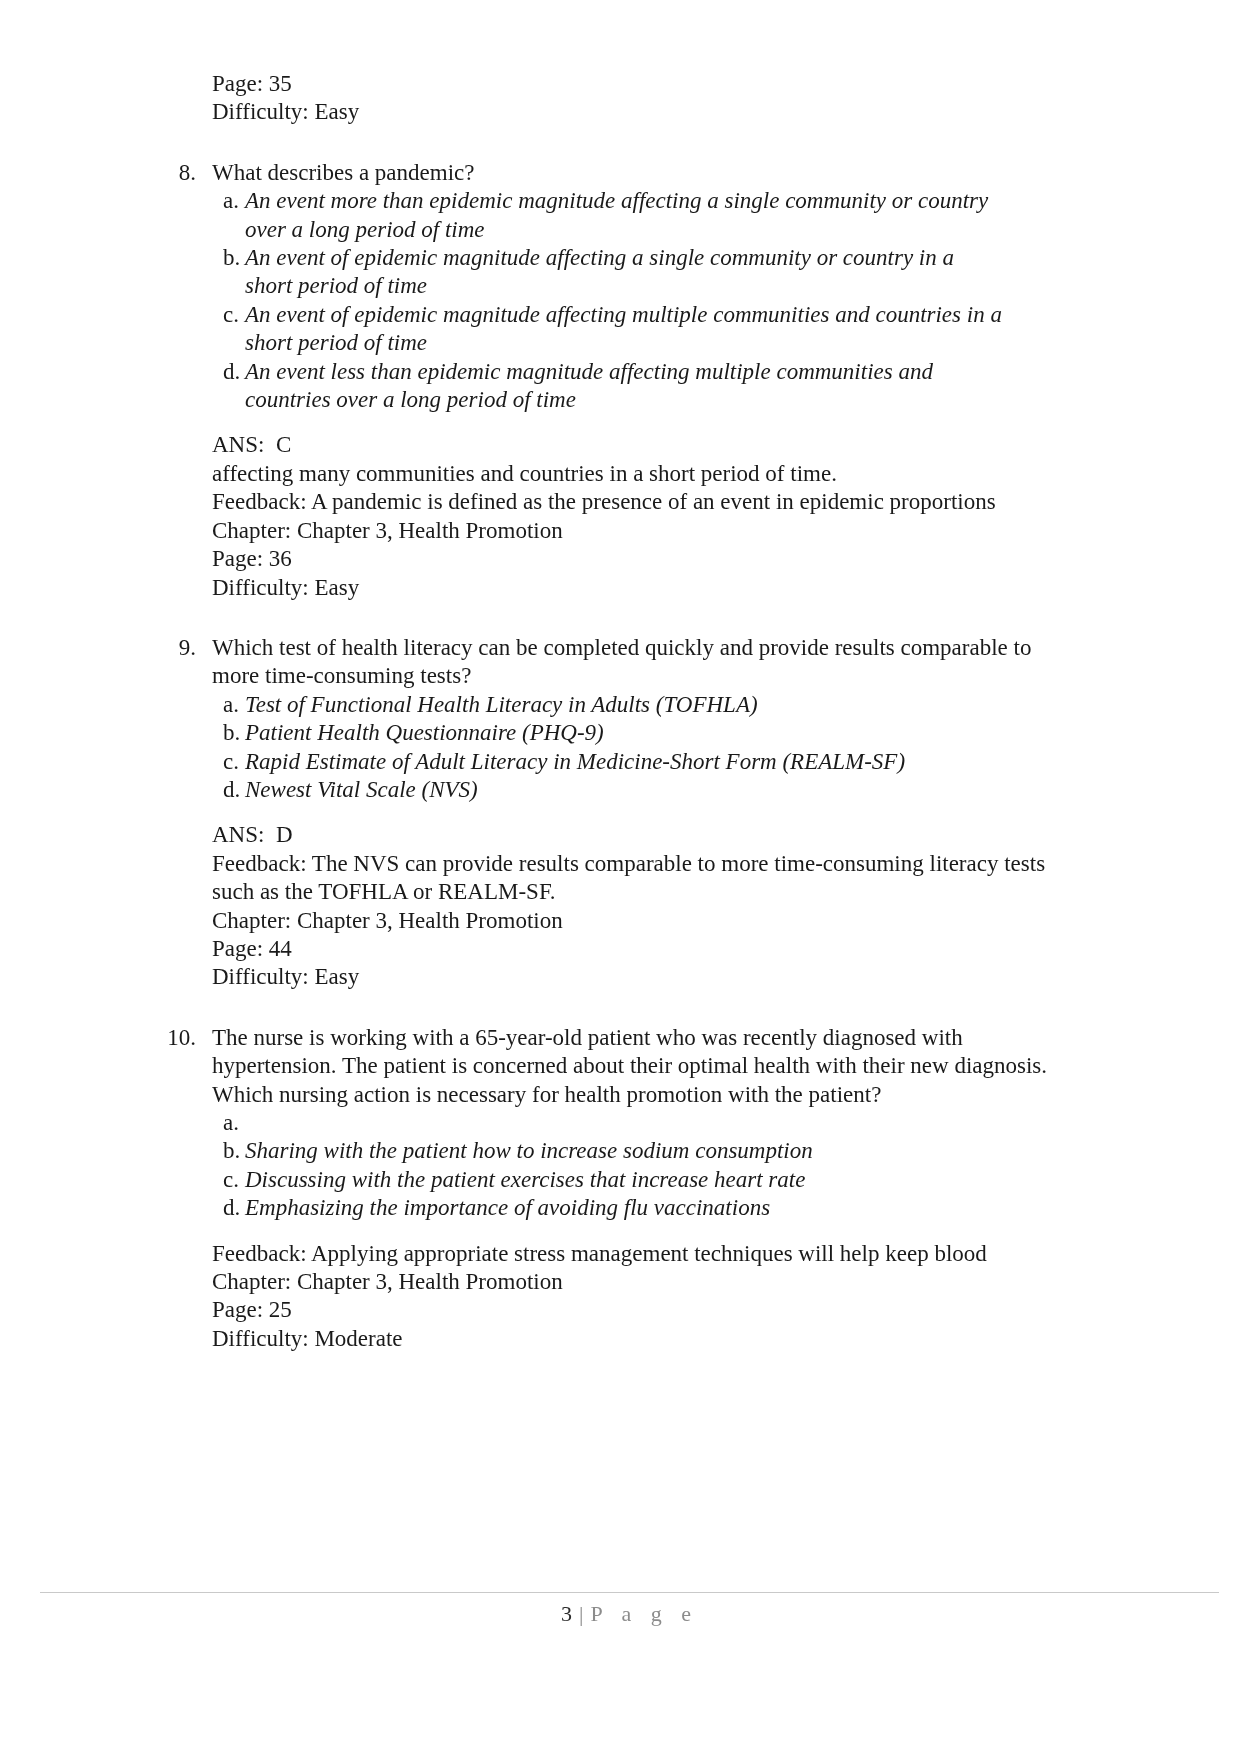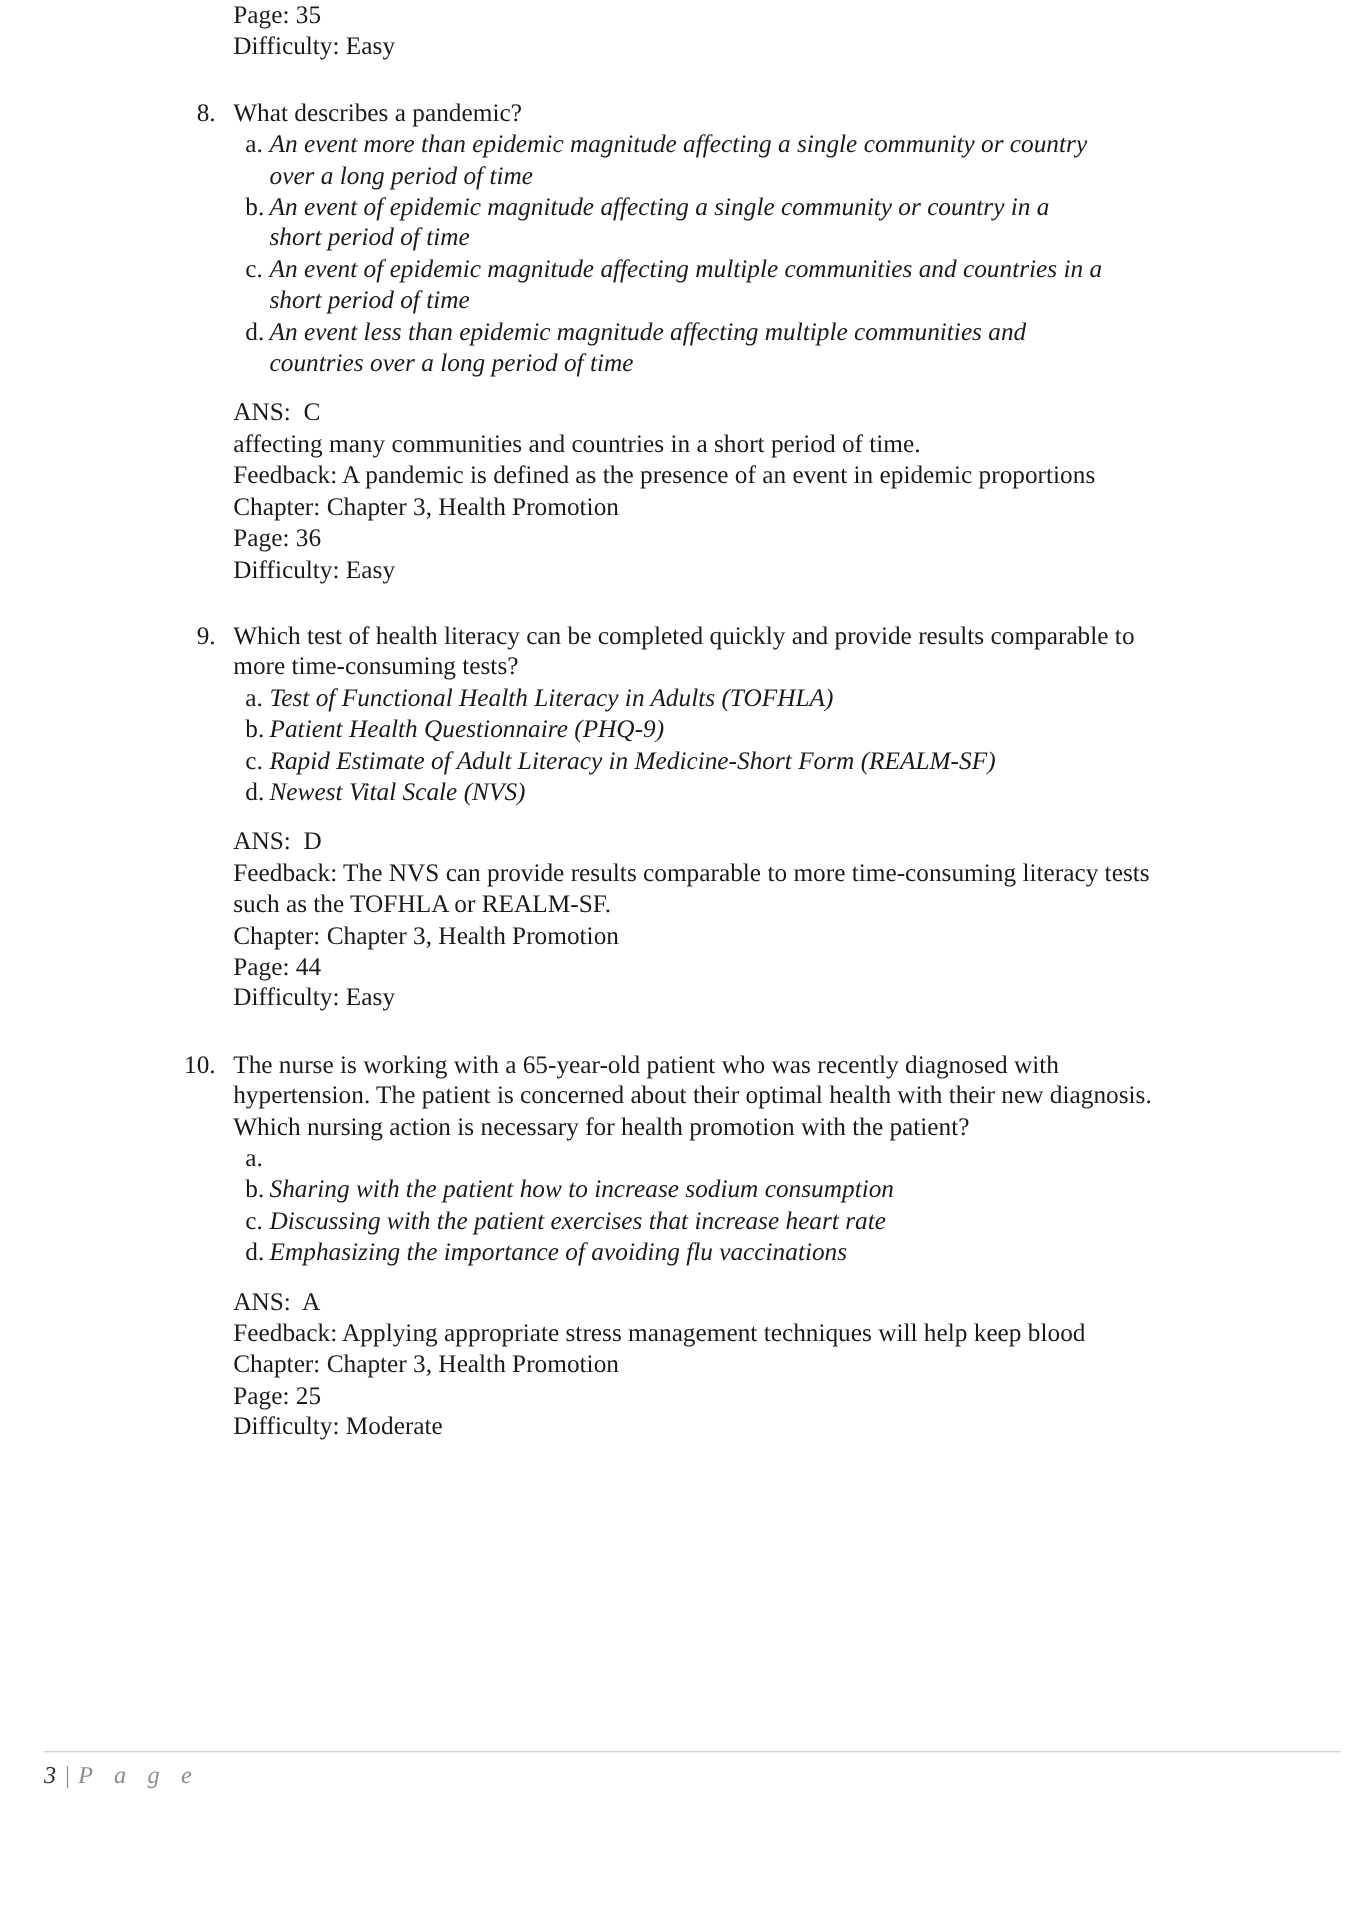--- a/index.html
+++ b/index.html
@@ -6,40 +6,39 @@
   body{
     width:1241px;height:1755px;
     background:#ffffff;
     position:relative;
     overflow:hidden;
     font-family:"Liberation Serif","DejaVu Serif",serif;
     font-size:23px;
     line-height:28.4px;
     color:#1a1a1a;
   }
-  #doc{}
+  #doc{padding-top:70px;}
   .line{margin-left:212px;white-space:pre;}
   .q-row{display:flex;}
   .q-num{flex:0 0 196px;text-align:right;white-space:pre;}
   .q-body{margin-left:16px;}
   .q-stem-line{white-space:pre;}
   .opt-row{display:flex;margin-left:223px;}
   .opt-letter{flex:0 0 22px;white-space:pre;}
   .opt-text{white-space:pre;font-style:italic;}
   .opt-cont{margin-left:245px;white-space:pre;font-style:italic;}
   .block-gap{height:32px;}
   .ans-gap{height:17px;}
   .footer{
     position:absolute;
     left:40px;right:22px;top:1592px;
     border-top:1px solid #c9c9c9;
     padding-top:7px;
-    text-align:left;
+    text-align:center;
     font-size:22px;
-    font-style:italic;
   }
   .footer .num{color:#2b2b2b;}
   .footer .sep{color:#8c8c8c;margin:0 7px;}
   .footer .lbl{color:#8c8c8c;letter-spacing:7px;}
 </style>
 </head>
 <body>
 
 <div id="doc">
     <div class="line">Page: 35</div>
@@ -127,21 +126,20 @@
     </div>
     <div class="opt-row">
       <span class="opt-letter">c.</span>
       <span class="opt-text">Discussing with the patient exercises that increase heart rate</span>
     </div>
     <div class="opt-row">
       <span class="opt-letter">d.</span>
       <span class="opt-text">Emphasizing the importance of avoiding flu vaccinations</span>
     </div>
     <div class="ans-gap"></div>
-    <div class="line">ANS:  A</div>
     <div class="line">Feedback: Applying appropriate stress management techniques will help keep blood</div>
     <div class="line">Chapter: Chapter 3, Health Promotion</div>
     <div class="line">Page: 25</div>
     <div class="line">Difficulty: Moderate</div>
   </div>
 
 <div class="footer">
   <span class="num">3</span><span class="sep">|</span><span class="lbl">P a g e</span>
 </div>
 

